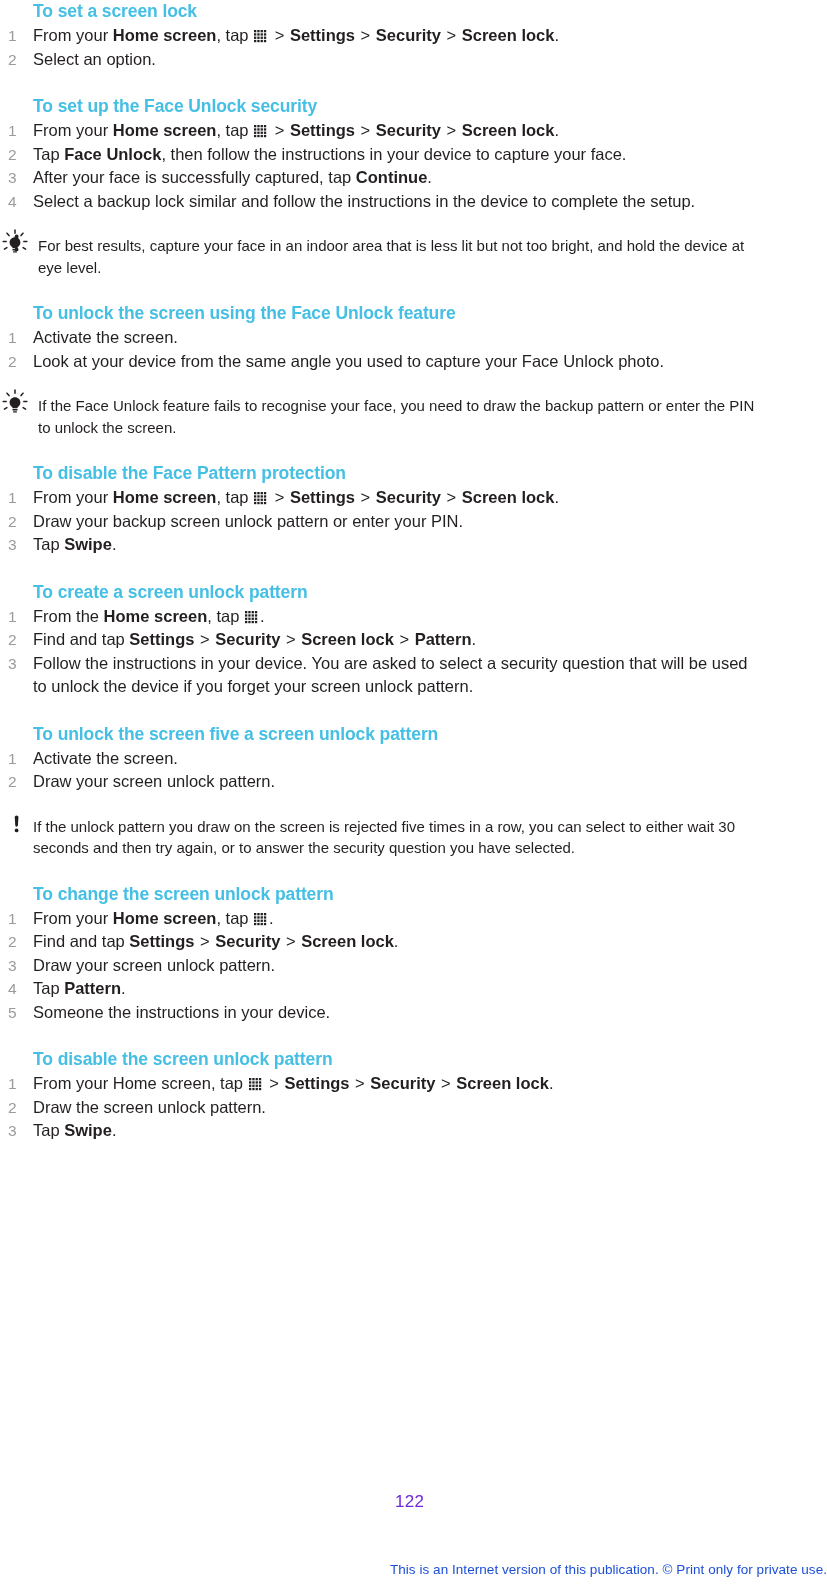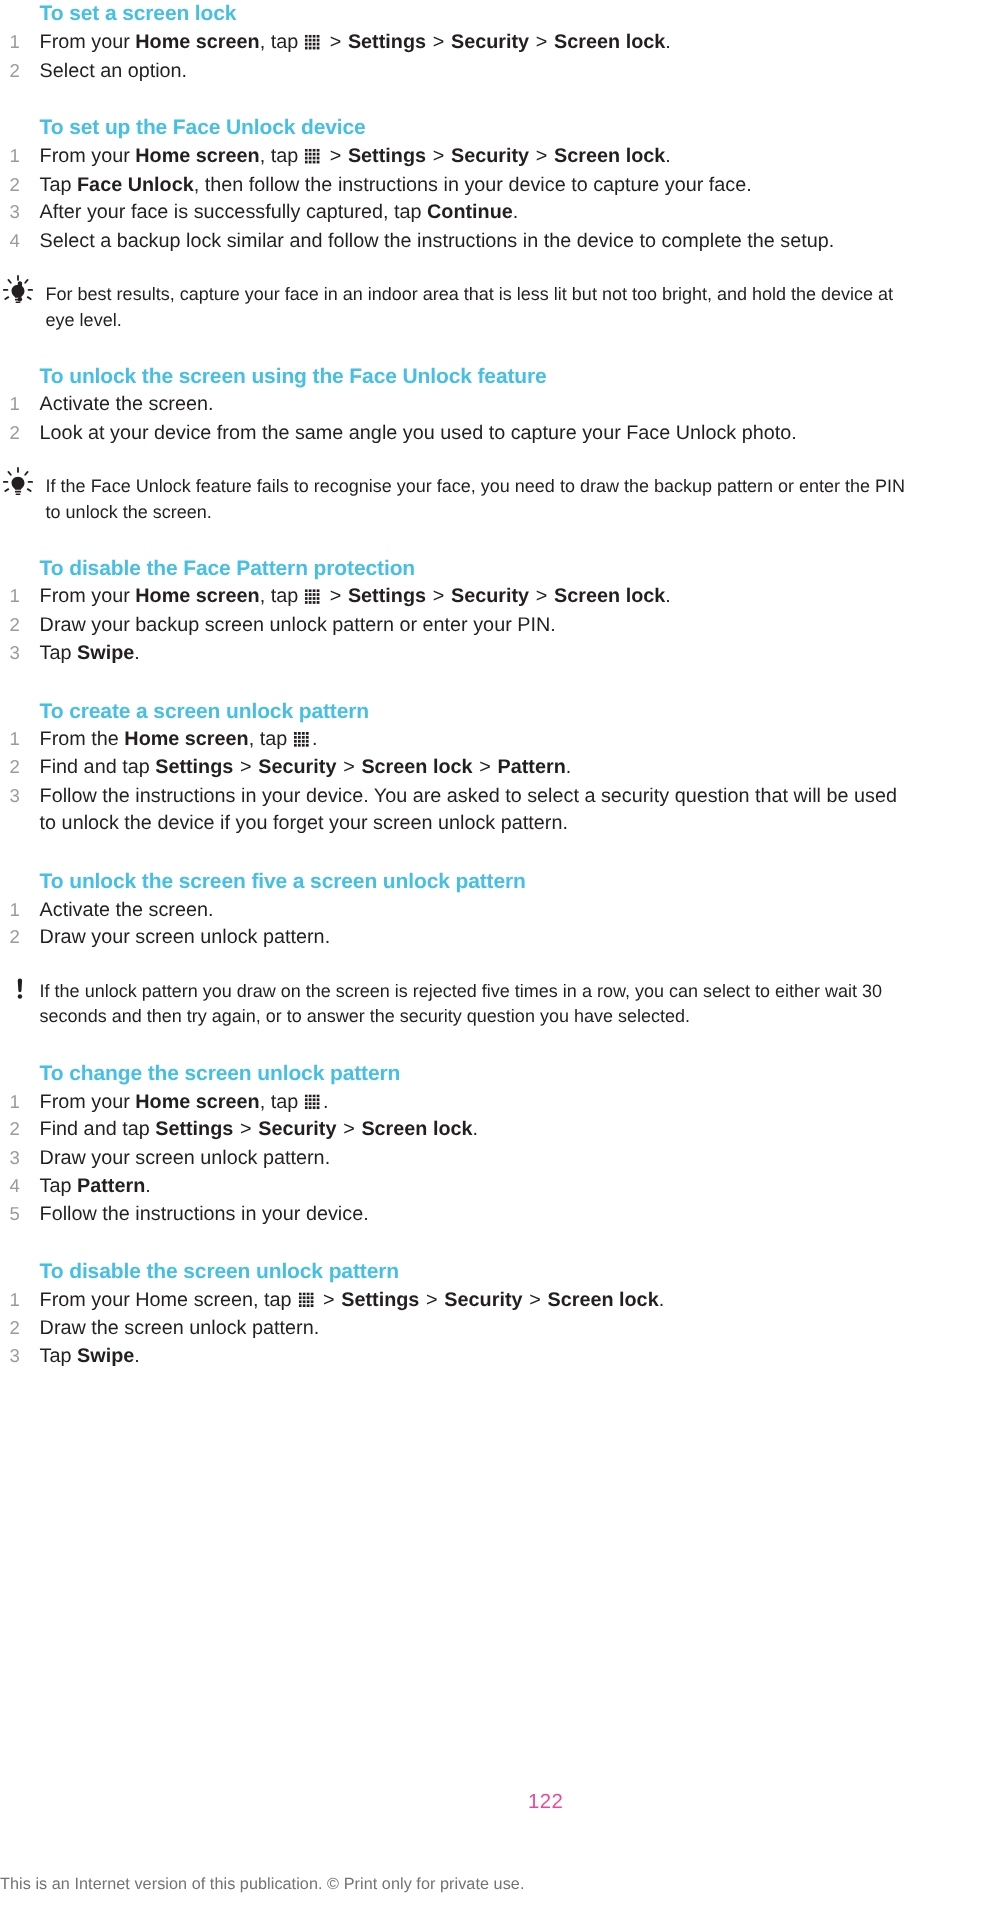--- a/index.html
+++ b/index.html
@@ -99,33 +99,32 @@
   }
   .note.tip .note-icon { left: 2px; top: -6px; width: 26px; height: 26px; }
   .note .note-icon svg { display: block; }
 
   
   .page-number {
     position: absolute;
     left: 395px;
     top: 1492px;
     font-size: 17px;
-    color: #ec4899;
+    color: #6d28d9;
     font-weight: normal;
     letter-spacing: 0.3px;
-    margin-left: 45px;
   }
   .footer-note {
     position: absolute;
     left: 0;
     right: 0;
     top: 1562px;
-    text-align: left;
+    text-align: right;
     font-size: 13.5px;
-    color: #737373;
+    color: #1d4ed8;
     letter-spacing: 0.05px;
   }
 </style>
 </head>
 <body>
 
 <div class="page">
   <div class="content" id="content">
       <div class="block">
         <div class="heading">To set a screen lock</div>
@@ -145,21 +144,21 @@
                 <rect x="9.899999999999999" y="6.6" width="2.3" height="2.3" fill="#231f20"></rect>
                 <rect x="0" y="9.899999999999999" width="2.3" height="2.3" fill="#231f20"></rect>
                 <rect x="3.3" y="9.899999999999999" width="2.3" height="2.3" fill="#231f20"></rect>
                 <rect x="6.6" y="9.899999999999999" width="2.3" height="2.3" fill="#231f20"></rect>
                 <rect x="9.899999999999999" y="9.899999999999999" width="2.3" height="2.3" fill="#231f20"></rect>
               </svg></span><span class="sep"> &gt; </span><span class="b">Settings</span><span class="sep"> &gt; </span><span class="b">Security</span><span class="sep"> &gt; </span><span class="b">Screen lock</span><span>.</span></li>
           <li><span class="num">2</span><span>Select an option.</span></li>
         </ol>
       </div>
       <div class="block">
-        <div class="heading">To set up the Face Unlock device</div>
+        <div class="heading">To set up the Face Unlock security</div>
         <ol class="steps">
           <li><span class="num">1</span><span>From your </span><span class="b">Home screen</span><span>, tap </span><span class="grid-icon"><svg width="13" height="13" viewBox="0 0 13 13">
                 <rect x="0" y="0" width="2.3" height="2.3" fill="#231f20"></rect>
                 <rect x="3.3" y="0" width="2.3" height="2.3" fill="#231f20"></rect>
                 <rect x="6.6" y="0" width="2.3" height="2.3" fill="#231f20"></rect>
                 <rect x="9.899999999999999" y="0" width="2.3" height="2.3" fill="#231f20"></rect>
                 <rect x="0" y="3.3" width="2.3" height="2.3" fill="#231f20"></rect>
                 <rect x="3.3" y="3.3" width="2.3" height="2.3" fill="#231f20"></rect>
                 <rect x="6.6" y="3.3" width="2.3" height="2.3" fill="#231f20"></rect>
                 <rect x="9.899999999999999" y="3.3" width="2.3" height="2.3" fill="#231f20"></rect>
@@ -306,21 +305,21 @@
                 <rect x="6.6" y="6.6" width="2.3" height="2.3" fill="#231f20"></rect>
                 <rect x="9.899999999999999" y="6.6" width="2.3" height="2.3" fill="#231f20"></rect>
                 <rect x="0" y="9.899999999999999" width="2.3" height="2.3" fill="#231f20"></rect>
                 <rect x="3.3" y="9.899999999999999" width="2.3" height="2.3" fill="#231f20"></rect>
                 <rect x="6.6" y="9.899999999999999" width="2.3" height="2.3" fill="#231f20"></rect>
                 <rect x="9.899999999999999" y="9.899999999999999" width="2.3" height="2.3" fill="#231f20"></rect>
               </svg></span><span>.</span></li>
           <li><span class="num">2</span><span>Find and tap </span><span class="b">Settings</span><span class="sep"> &gt; </span><span class="b">Security</span><span class="sep"> &gt; </span><span class="b">Screen lock</span><span>.</span></li>
           <li><span class="num">3</span><span>Draw your screen unlock pattern.</span></li>
           <li><span class="num">4</span><span>Tap </span><span class="b">Pattern</span><span>.</span></li>
-          <li><span class="num">5</span><span>Follow the instructions in your device.</span></li>
+          <li><span class="num">5</span><span>Someone the instructions in your device.</span></li>
         </ol>
       </div>
       <div class="block">
         <div class="heading">To disable the screen unlock pattern</div>
         <ol class="steps">
           <li><span class="num">1</span><span>From your Home screen, tap </span><span class="grid-icon"><svg width="13" height="13" viewBox="0 0 13 13">
                 <rect x="0" y="0" width="2.3" height="2.3" fill="#231f20"></rect>
                 <rect x="3.3" y="0" width="2.3" height="2.3" fill="#231f20"></rect>
                 <rect x="6.6" y="0" width="2.3" height="2.3" fill="#231f20"></rect>
                 <rect x="9.899999999999999" y="0" width="2.3" height="2.3" fill="#231f20"></rect>

